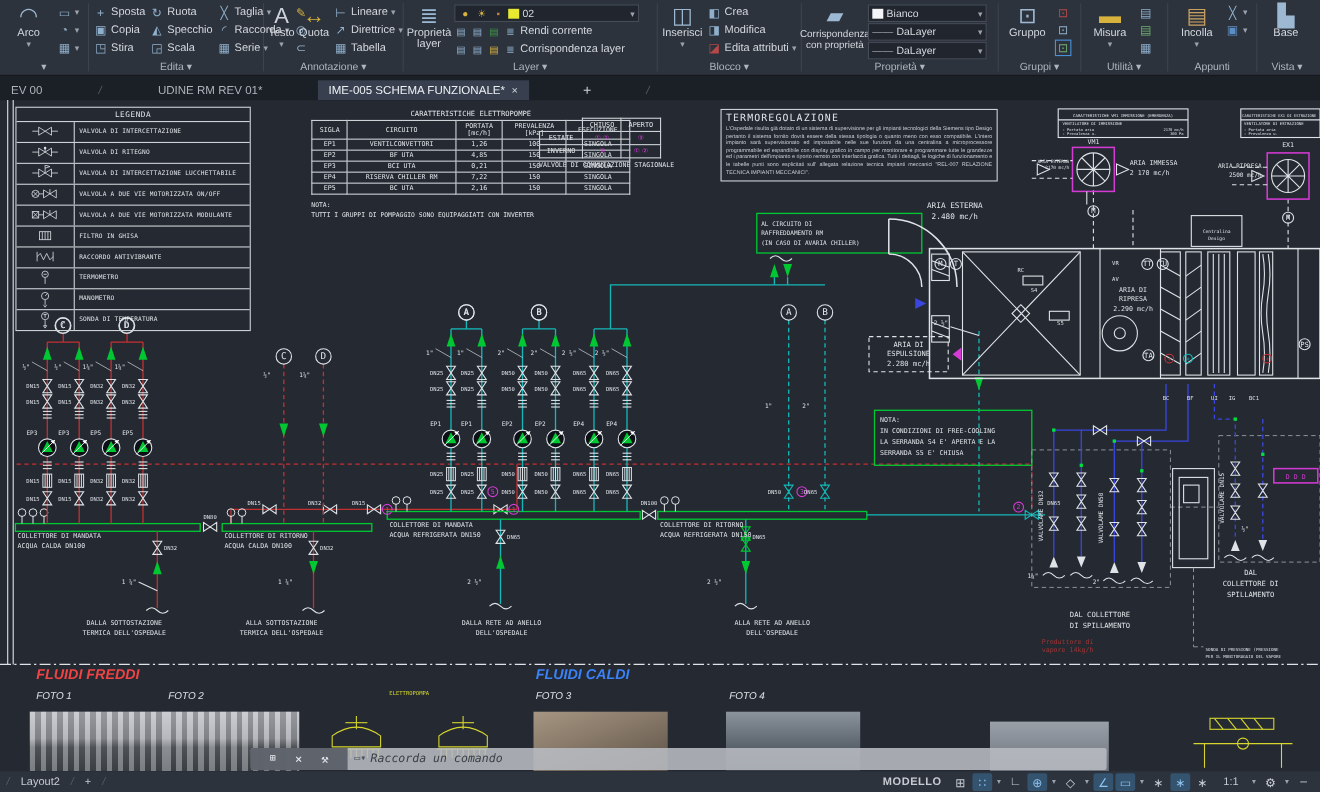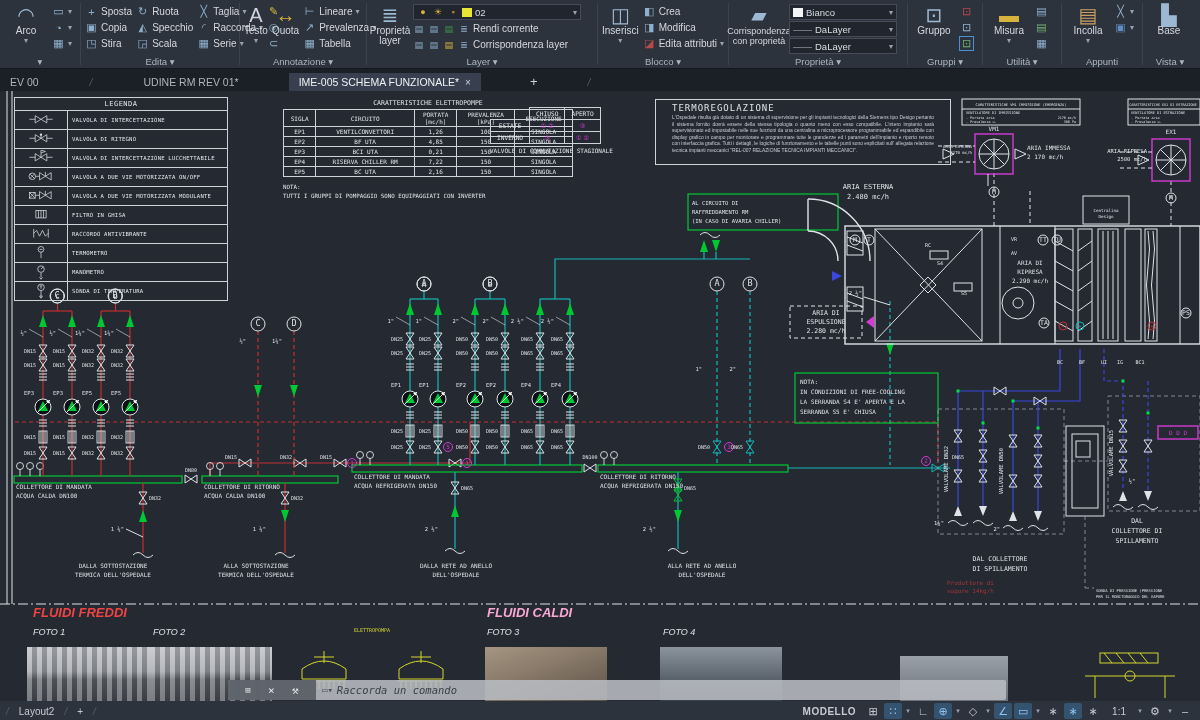--- a/index.html
+++ b/index.html
@@ -55,27 +55,27 @@
   #ptitle{text-align:center;font-size:6.5px;margin-bottom:2px;}
   #ptable{border-collapse:collapse;width:100%;}
   #ptable th,#ptable td{border:1px solid #cdd2d6;font-size:6px;font-weight:normal;text-align:center;padding:1px 2px;white-space:pre-line;}
   #pnota{font-size:5.8px;margin-top:6px;line-height:1.5;}
   #seasonal{position:absolute;left:490px;top:16px;color:#e3e6e9;font-family:"DejaVu Sans Mono",monospace;}
   #stable{border-collapse:collapse;}
   #stable td,#stable th{border:1px solid #cdd2d6;font-size:6.2px;font-weight:normal;padding:2px 6px;text-align:center;}
   #stable .noborder{border:none;}
   .mag{color:#d43bd4;font-family:"DejaVu Sans",sans-serif;font-size:8px;}
   #scap{font-size:6px;margin-top:3px;}
-  #termo{position:absolute;left:655px;top:8px;width:296px;height:66px;border:1px solid #cdd2d6;color:#dfe3e7;padding:3px 16px;box-sizing:border-box;}
+  #termo{position:absolute;left:655px;top:8px;width:252px;height:66px;border:1px solid #cdd2d6;color:#dfe3e7;padding:3px 4px;box-sizing:border-box;}
   #termo .ttit{font-size:9px;letter-spacing:1px;font-family:"DejaVu Sans Mono",monospace;margin-bottom:2px;}
   #termo .tbody{font-size:4.9px;line-height:1.35;text-align:justify;color:#c9ced4;font-family:"Liberation Sans",sans-serif;}
   
   .strip-label{position:absolute;font-style:italic;font-weight:bold;}
   #ff{left:33px;top:514px;font-size:13px;color:#ef4444;}
-  #fc{left:487px;top:514px;font-size:13px;color:#f9a8d4;}
+  #fc{left:487px;top:514px;font-size:13px;color:#3b82f6;}
   .fotolab{position:absolute;font-style:italic;font-size:9px;color:#dfe3e7;}
   .photo{position:absolute;}
   .ph-shutter{background:repeating-linear-gradient(90deg,rgba(255,255,255,.28) 0 5px,rgba(0,0,0,.18) 5px 10px),linear-gradient(180deg,#b7bac0 0%,#9a9da3 45%,#5f6368 60%,#474b52 100%);}
   .ph-pipes{background:linear-gradient(160deg,#a59582 0%,#8a7b6a 40%,#5c5248 100%);}
   .ph-dark{background:linear-gradient(180deg,#8b949c 0%,#39414b 100%);}
   .ph-gray{background:linear-gradient(180deg,#9aa0a8 0%,#6c737c 100%);}
   
   #cmdbar{position:absolute;left:228px;top:589px;width:778px;height:20px;background:rgba(184,188,194,.88);border-radius:2px;display:flex;align-items:center;font-family:"DejaVu Sans Mono",monospace;}
   #cmdleft{width:88px;height:100%;background:rgba(88,93,102,.92);border-radius:2px 0 0 2px;display:flex;align-items:center;justify-content:space-evenly;color:#e8ebef;font-size:11px;}
   #cmdprompt{display:flex;align-items:center;gap:4px;padding-left:6px;color:#3a3f46;font-size:10.5px;font-style:italic;}
@@ -195,21 +195,21 @@
             <span>Quota</span>
           </div>
         <div class="smallcol">
           <div class="sbtn">
               <span class="sgly">⊢</span>
               <span>Lineare</span>
               <span class="caret">▾</span>
             </div>
           <div class="sbtn">
               <span class="sgly">↗</span>
-              <span>Prevalenza</span>
+              <span>Direttrice</span>
               <span class="caret">▾</span>
             </div>
           <div class="sbtn">
               <span class="sgly">▦</span>
               <span>Tabella</span>
             </div>
         </div>
       </div>
       <div class="glabel"><span>Annotazione</span> ▾</div>
     </div>

